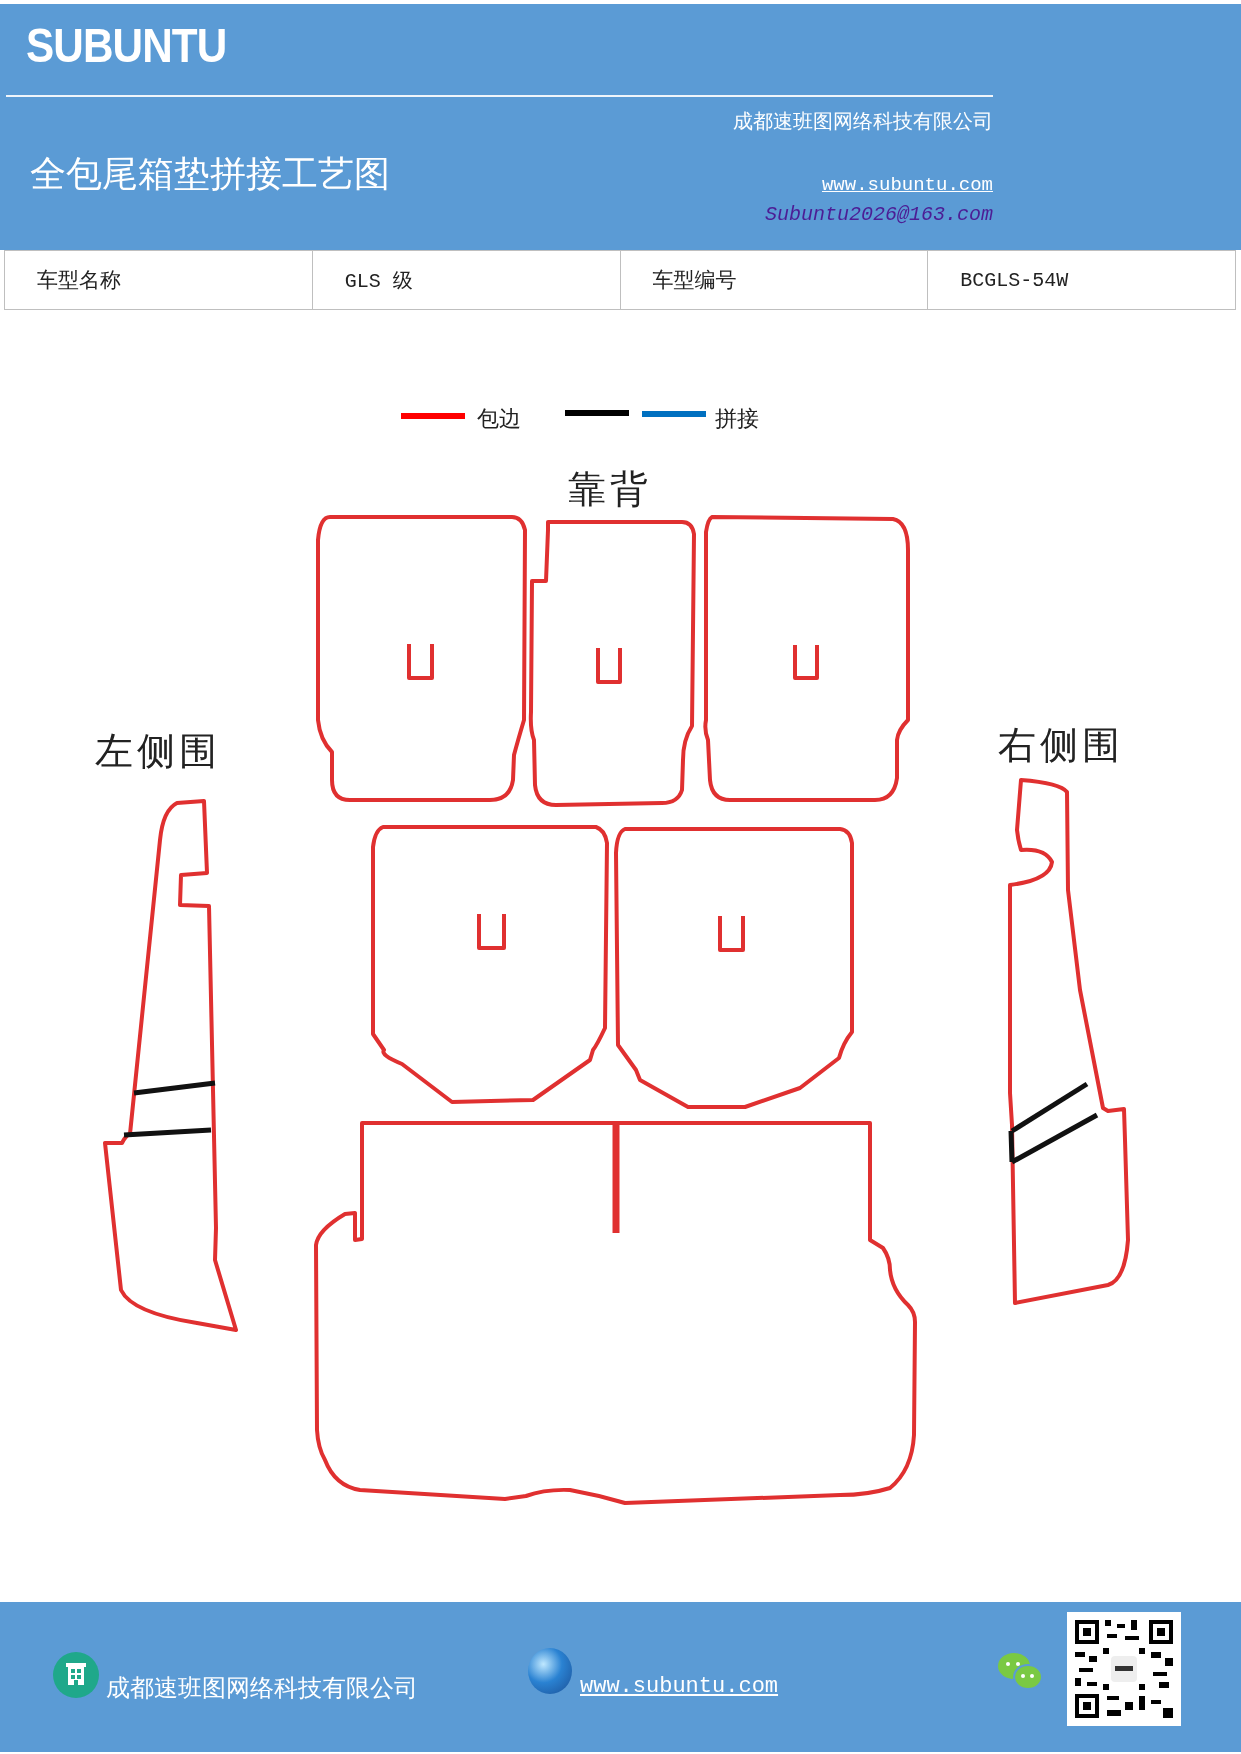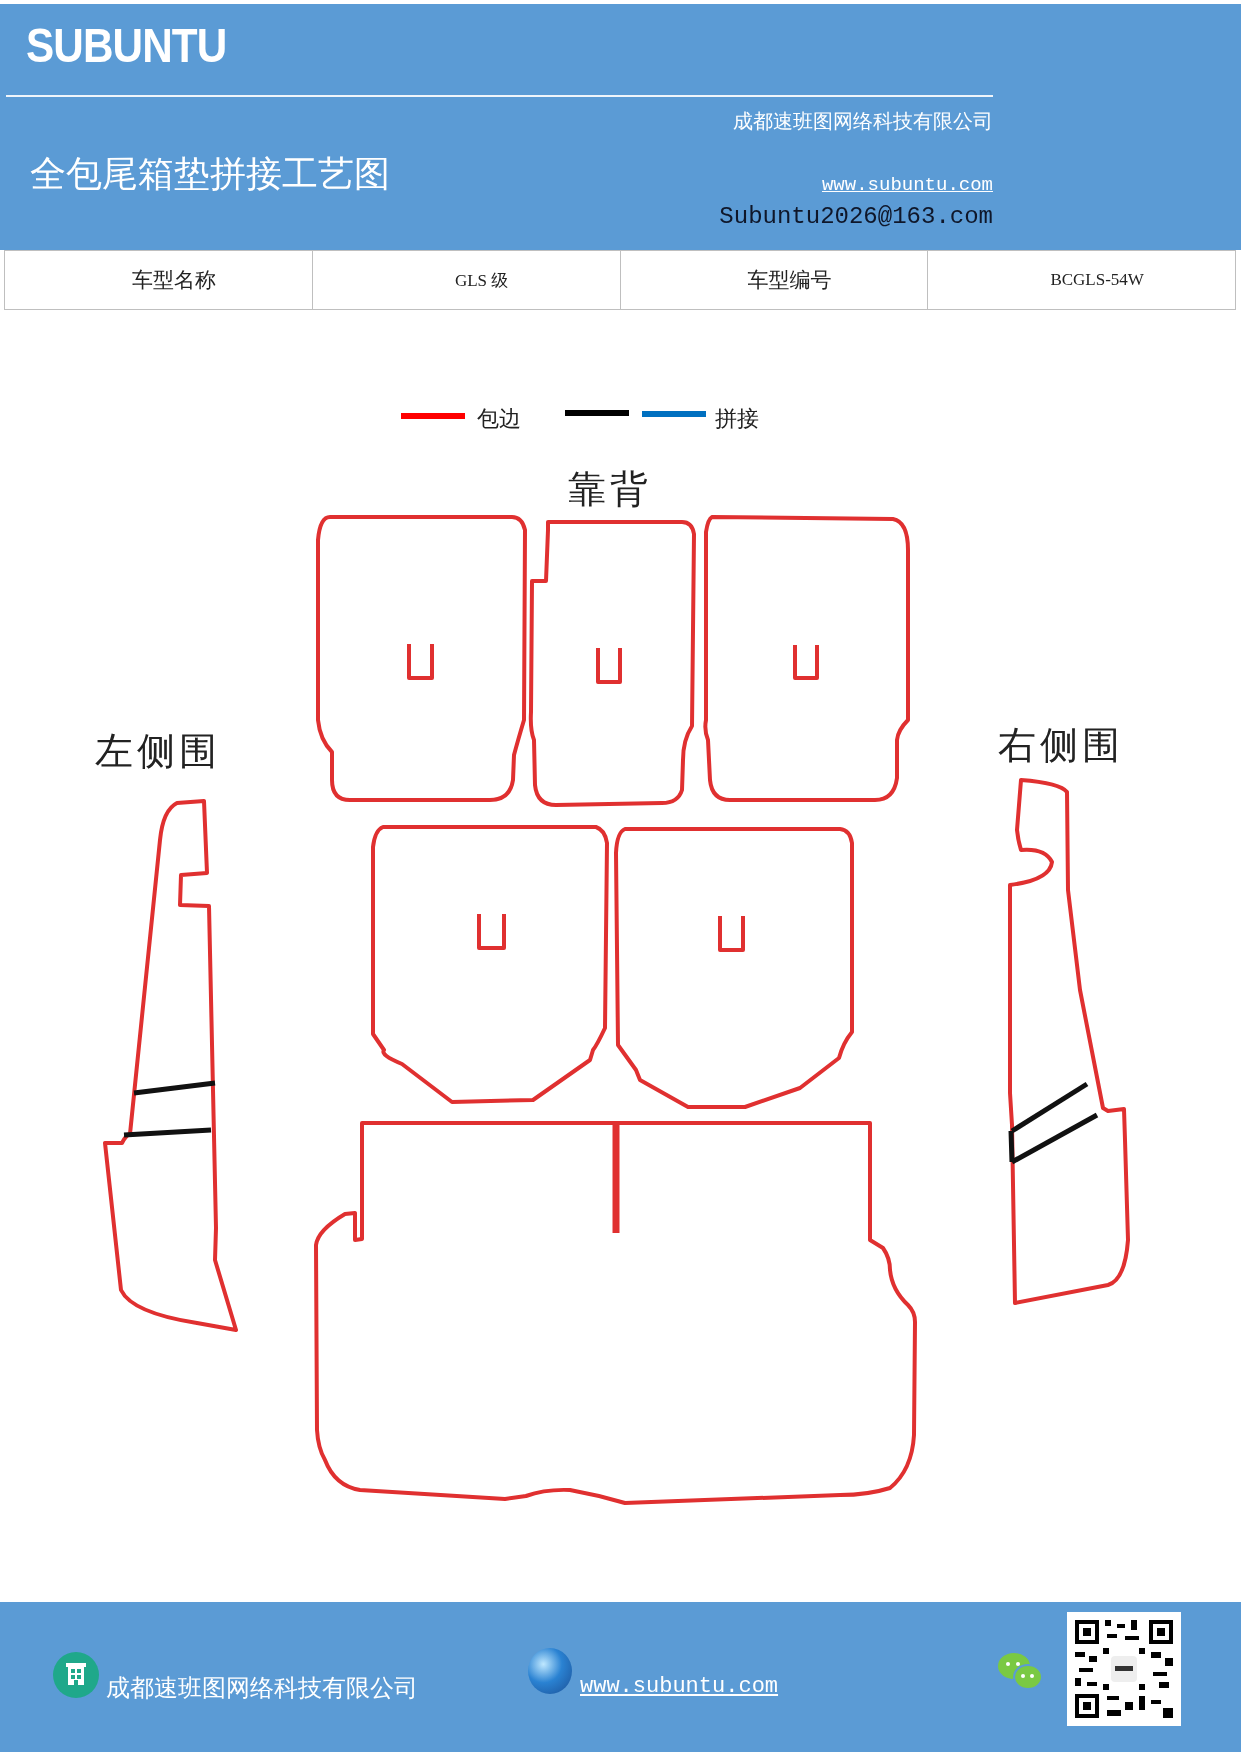--- a/index.html
+++ b/index.html
@@ -3,25 +3,25 @@
 <meta charset="utf-8">
 <style>
   html,body{margin:0;padding:0;background:#fff;}
   body{width:1241px;height:1754px;position:relative;overflow:hidden;font-family:"DejaVu Sans",sans-serif;}
   .header{position:absolute;left:0;top:4px;width:1241px;height:246px;background:#5b9bd5;}
   .brand{position:absolute;left:26px;top:14px;color:#fff;font-family:"Liberation Sans",sans-serif;font-weight:bold;font-size:48px;letter-spacing:-1px;transform:scaleX(0.88);transform-origin:left top;}
   .hline{position:absolute;left:6px;top:91px;width:987px;height:2px;background:#fff;opacity:.9;}
   .doc-title{position:absolute;left:30px;top:146px;color:#fff;font-family:Liberation Mono, monospace;font-size:36px;}
   .company{position:absolute;right:248px;top:104px;color:#fff;font-family:"DejaVu Serif",serif;font-size:20px;text-align:right;}
   .site{position:absolute;right:248px;top:170px;color:#fff;font-family:"Liberation Mono",monospace;font-size:19px;text-decoration:underline;}
-  .email{position:absolute;right:248px;top:199px;color:#0f172a;font-family:"Liberation Mono",monospace;font-size:24px;}
+  .email{position:absolute;right:248px;top:199px;color:#4c1d95;font-family:"Liberation Mono",monospace;font-size:20px;font-style:italic;}
   .sop{position:absolute;left:1040px;top:68px;color:#fff;font-family:"DejaVu Sans",sans-serif;font-weight:bold;font-size:82px;letter-spacing:2px;}
   table.info{position:absolute;left:4px;top:250px;width:1232px;border-collapse:collapse;}
-  table.info td{border:1px solid #bfbfbf;height:56px;text-align:center;font-size:21px;color:#222;width:25%;padding-left:32px;}
-  table.info td.val{font-family:Liberation Serif, serif;font-size:17px;}
+  table.info td{border:1px solid #bfbfbf;height:56px;font-size:21px;color:#222;width:25%;padding-left:32px;}
+  table.info td.val{font-family:Liberation Mono, monospace;font-size:20px;}
   .legend{position:absolute;top:404px;left:0;width:1241px;height:40px;padding-left:19px;}
   .lg-line{position:absolute;height:6px;}
   .lg-text{position:absolute;font-size:22px;color:#222;top:0;}
   .lbl{position:absolute;font-size:38px;color:#222;letter-spacing:4px;}
   .footer{position:absolute;left:0;top:1602px;width:1241px;height:150px;background:#5b9bd5;}
   .f-icon-bldg{position:absolute;left:53px;top:50px;width:46px;height:46px;border-radius:50%;background:#1fa88a;}
   .f-company{position:absolute;left:106px;top:70px;color:#fff;font-family:"DejaVu Serif",serif;font-size:24px;}
   .f-globe{position:absolute;left:528px;top:46px;width:44px;height:46px;border-radius:50%;background:radial-gradient(circle at 35% 35%,#bfe8ff,#2a82d2 45%,#1b4f95);}
   .f-site{position:absolute;left:580px;top:72px;color:#fff;font-family:"Liberation Mono",monospace;font-size:22px;text-decoration:underline;}
   .f-wechat{position:absolute;left:996px;top:48px;width:50px;height:46px;}

